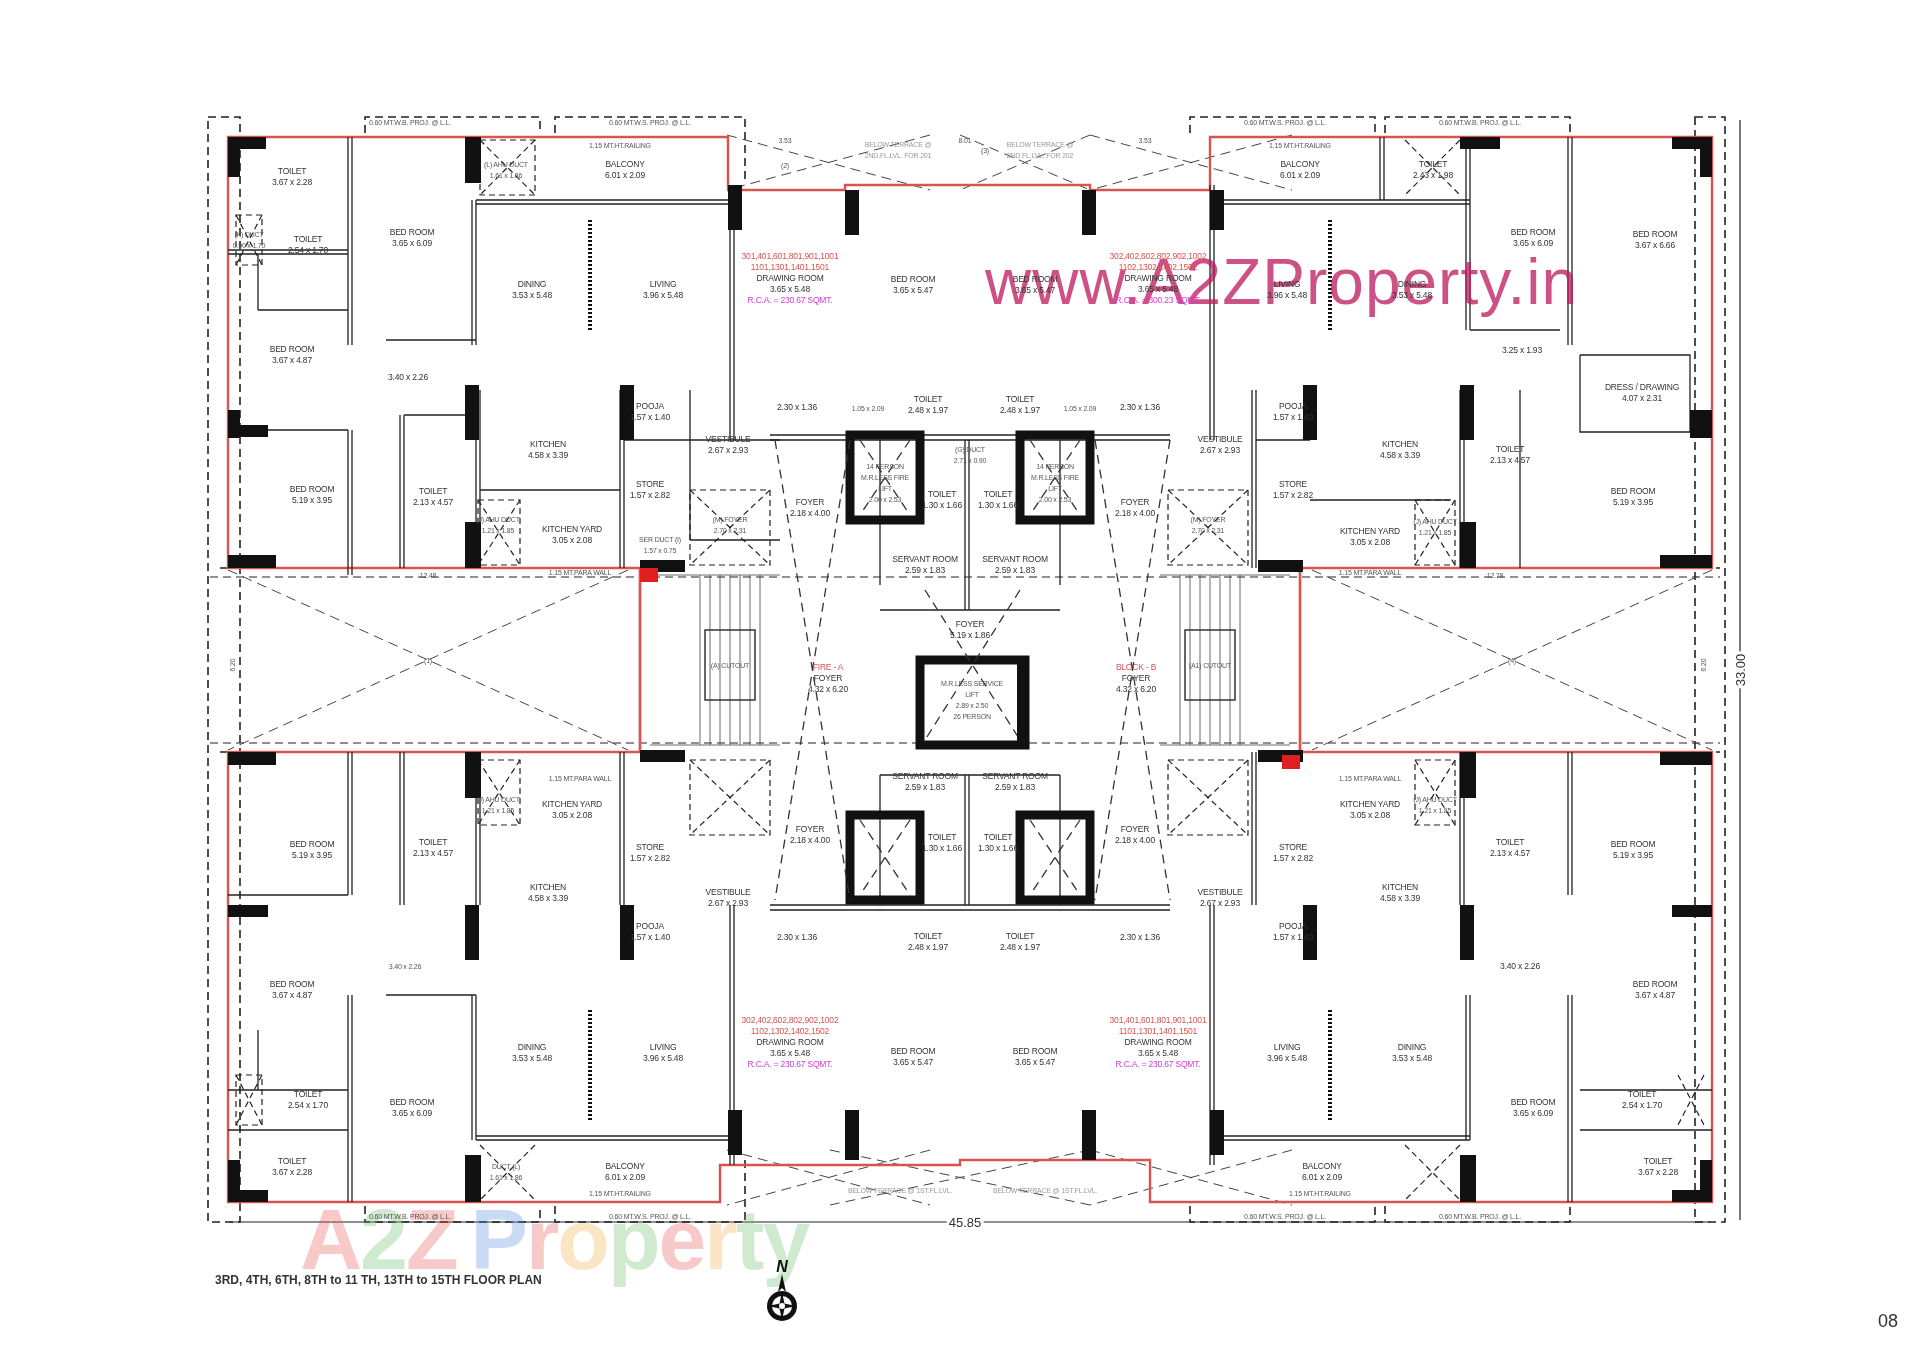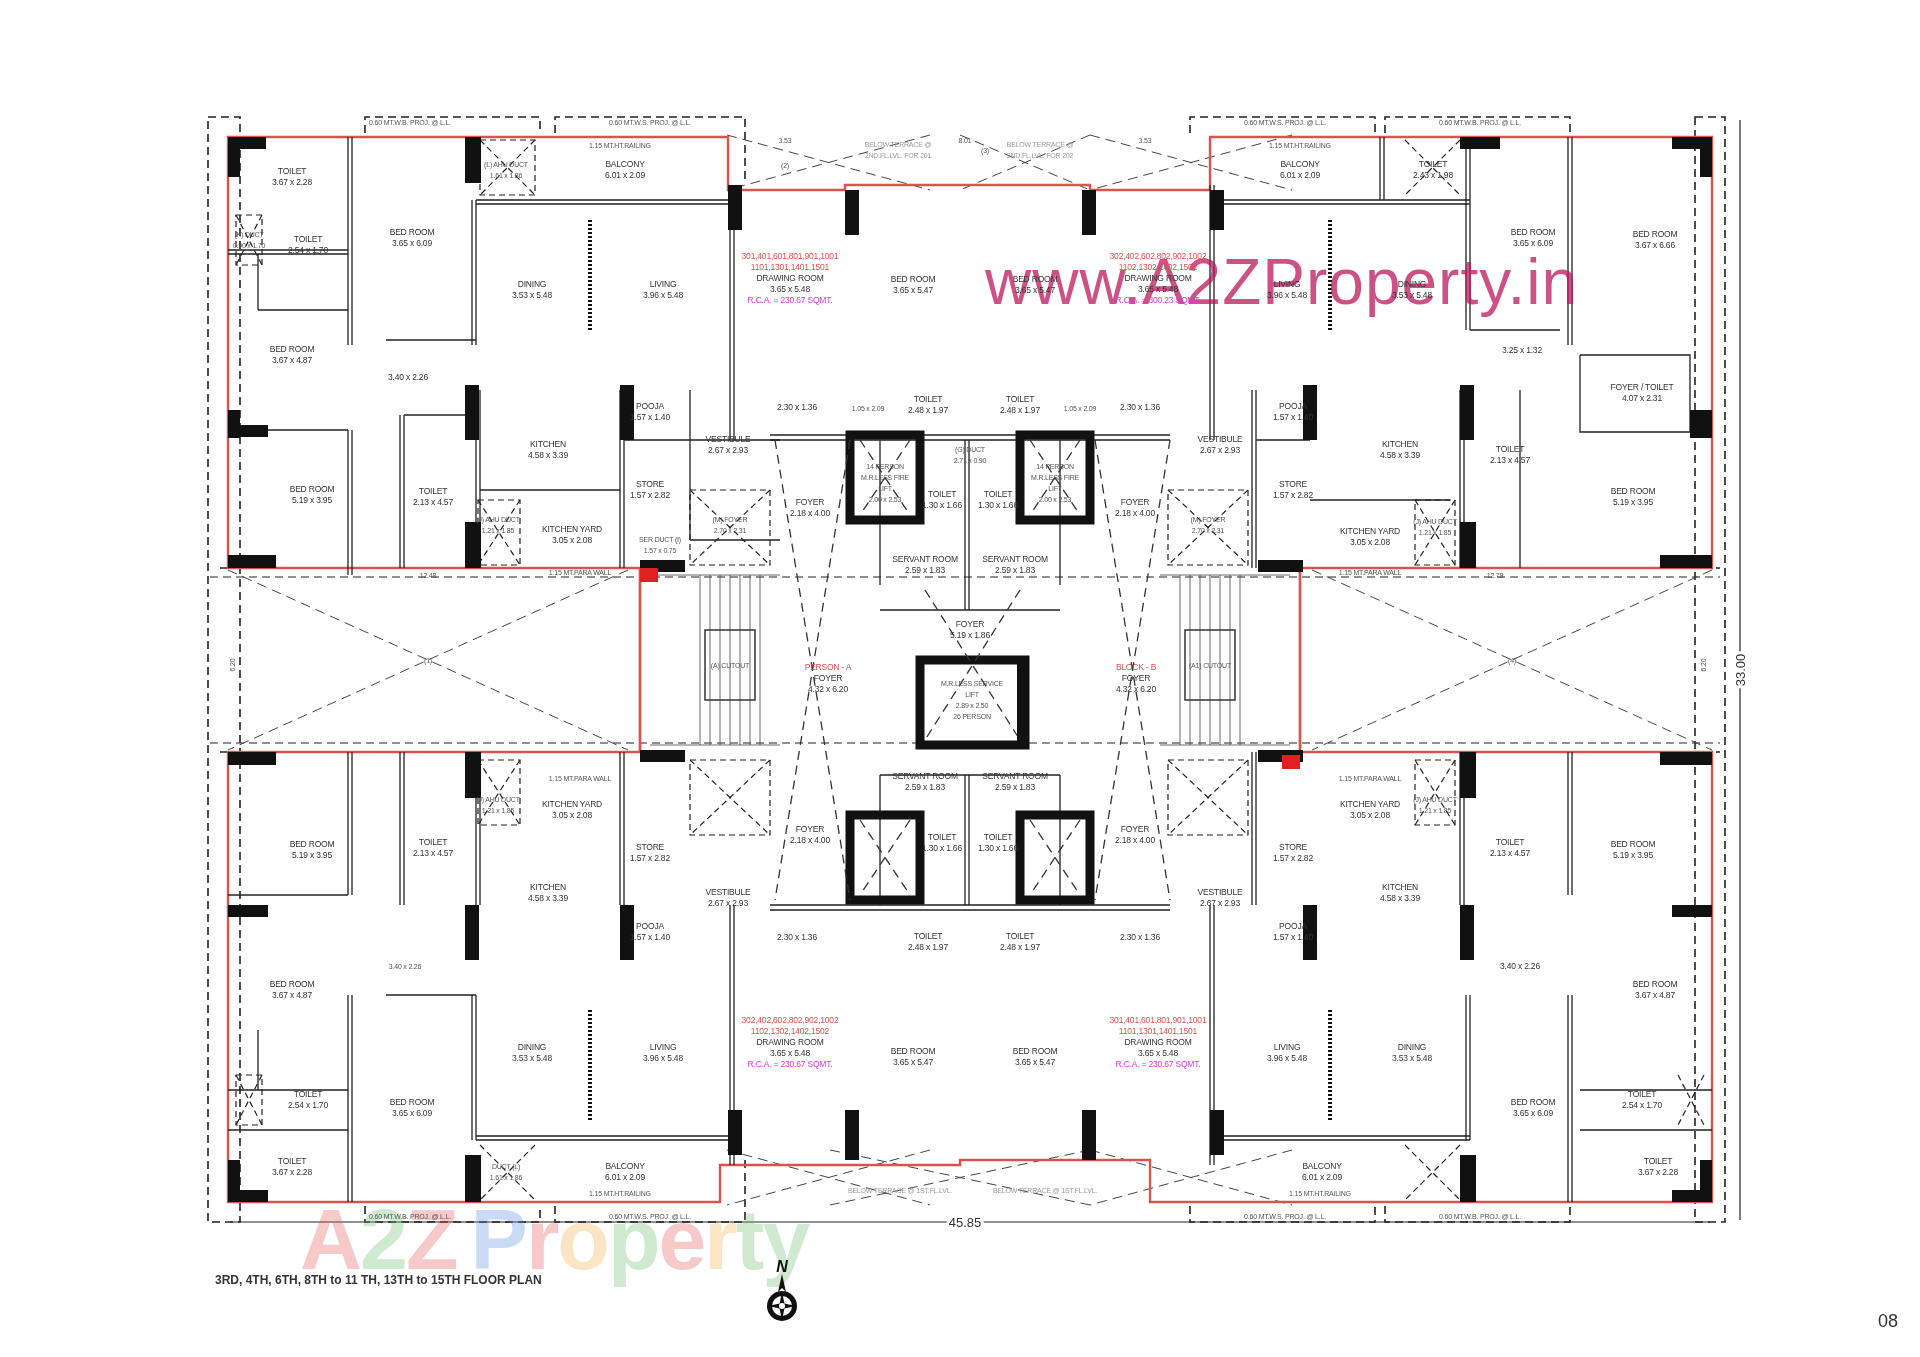--- a/index.html
+++ b/index.html
@@ -394,24 +394,24 @@
   </div>
 <div class="lbl" style="left:1533px;top:238px">
     <span class="n">BED ROOM</span>
     <span class="d">3.65 x 6.09</span>
   </div>
 <div class="lbl" style="left:1655px;top:240px">
     <span class="n">BED ROOM</span>
     <span class="d">3.67 x 6.66</span>
   </div>
 <div class="lbl" style="left:1522px;top:350px">
-    <span class="d">3.25 x 1.32</span>
+    <span class="d">3.25 x 1.93</span>
   </div>
 <div class="lbl" style="left:1642px;top:393px">
-    <span class="n">FOYER / TOILET</span>
+    <span class="n">DRESS / DRAWING</span>
     <span class="d">4.07 x 2.31</span>
   </div>
 <div class="lbl" style="left:1220px;top:445px">
     <span class="n">VESTIBULE</span>
     <span class="d">2.67 x 2.93</span>
   </div>
 <div class="lbl" style="left:1293px;top:412px">
     <span class="n">POOJA</span>
     <span class="d">1.57 x 1.40</span>
   </div>
@@ -483,21 +483,21 @@
 <div class="lbl" style="left:970px;top:630px">
     <span class="n">FOYER</span>
     <span class="d">5.19 x 1.86</span>
   </div>
 <div class="lbl small" style="left:972px;top:700px;white-space:normal;width:70px">
     <span class="n">M.R.LESS SERVICE LIFT</span>
     <span class="d">2.89 x 2.50</span>
     <span class="d">26 PERSON</span>
   </div>
 <div class="lbl" style="left:828px;top:678px">
-    <span class="n red">PERSON - A</span>
+    <span class="n red">FIRE - A</span>
     <span class="n">FOYER</span>
     <span class="d">4.32 x 6.20</span>
   </div>
 <div class="lbl" style="left:1136px;top:678px">
     <span class="n red">BLOCK - B</span>
     <span class="n">FOYER</span>
     <span class="d">4.32 x 6.20</span>
   </div>
 <div class="lbl small" style="left:730px;top:665px">
     <span class="n">(A) CUTOUT</span>

